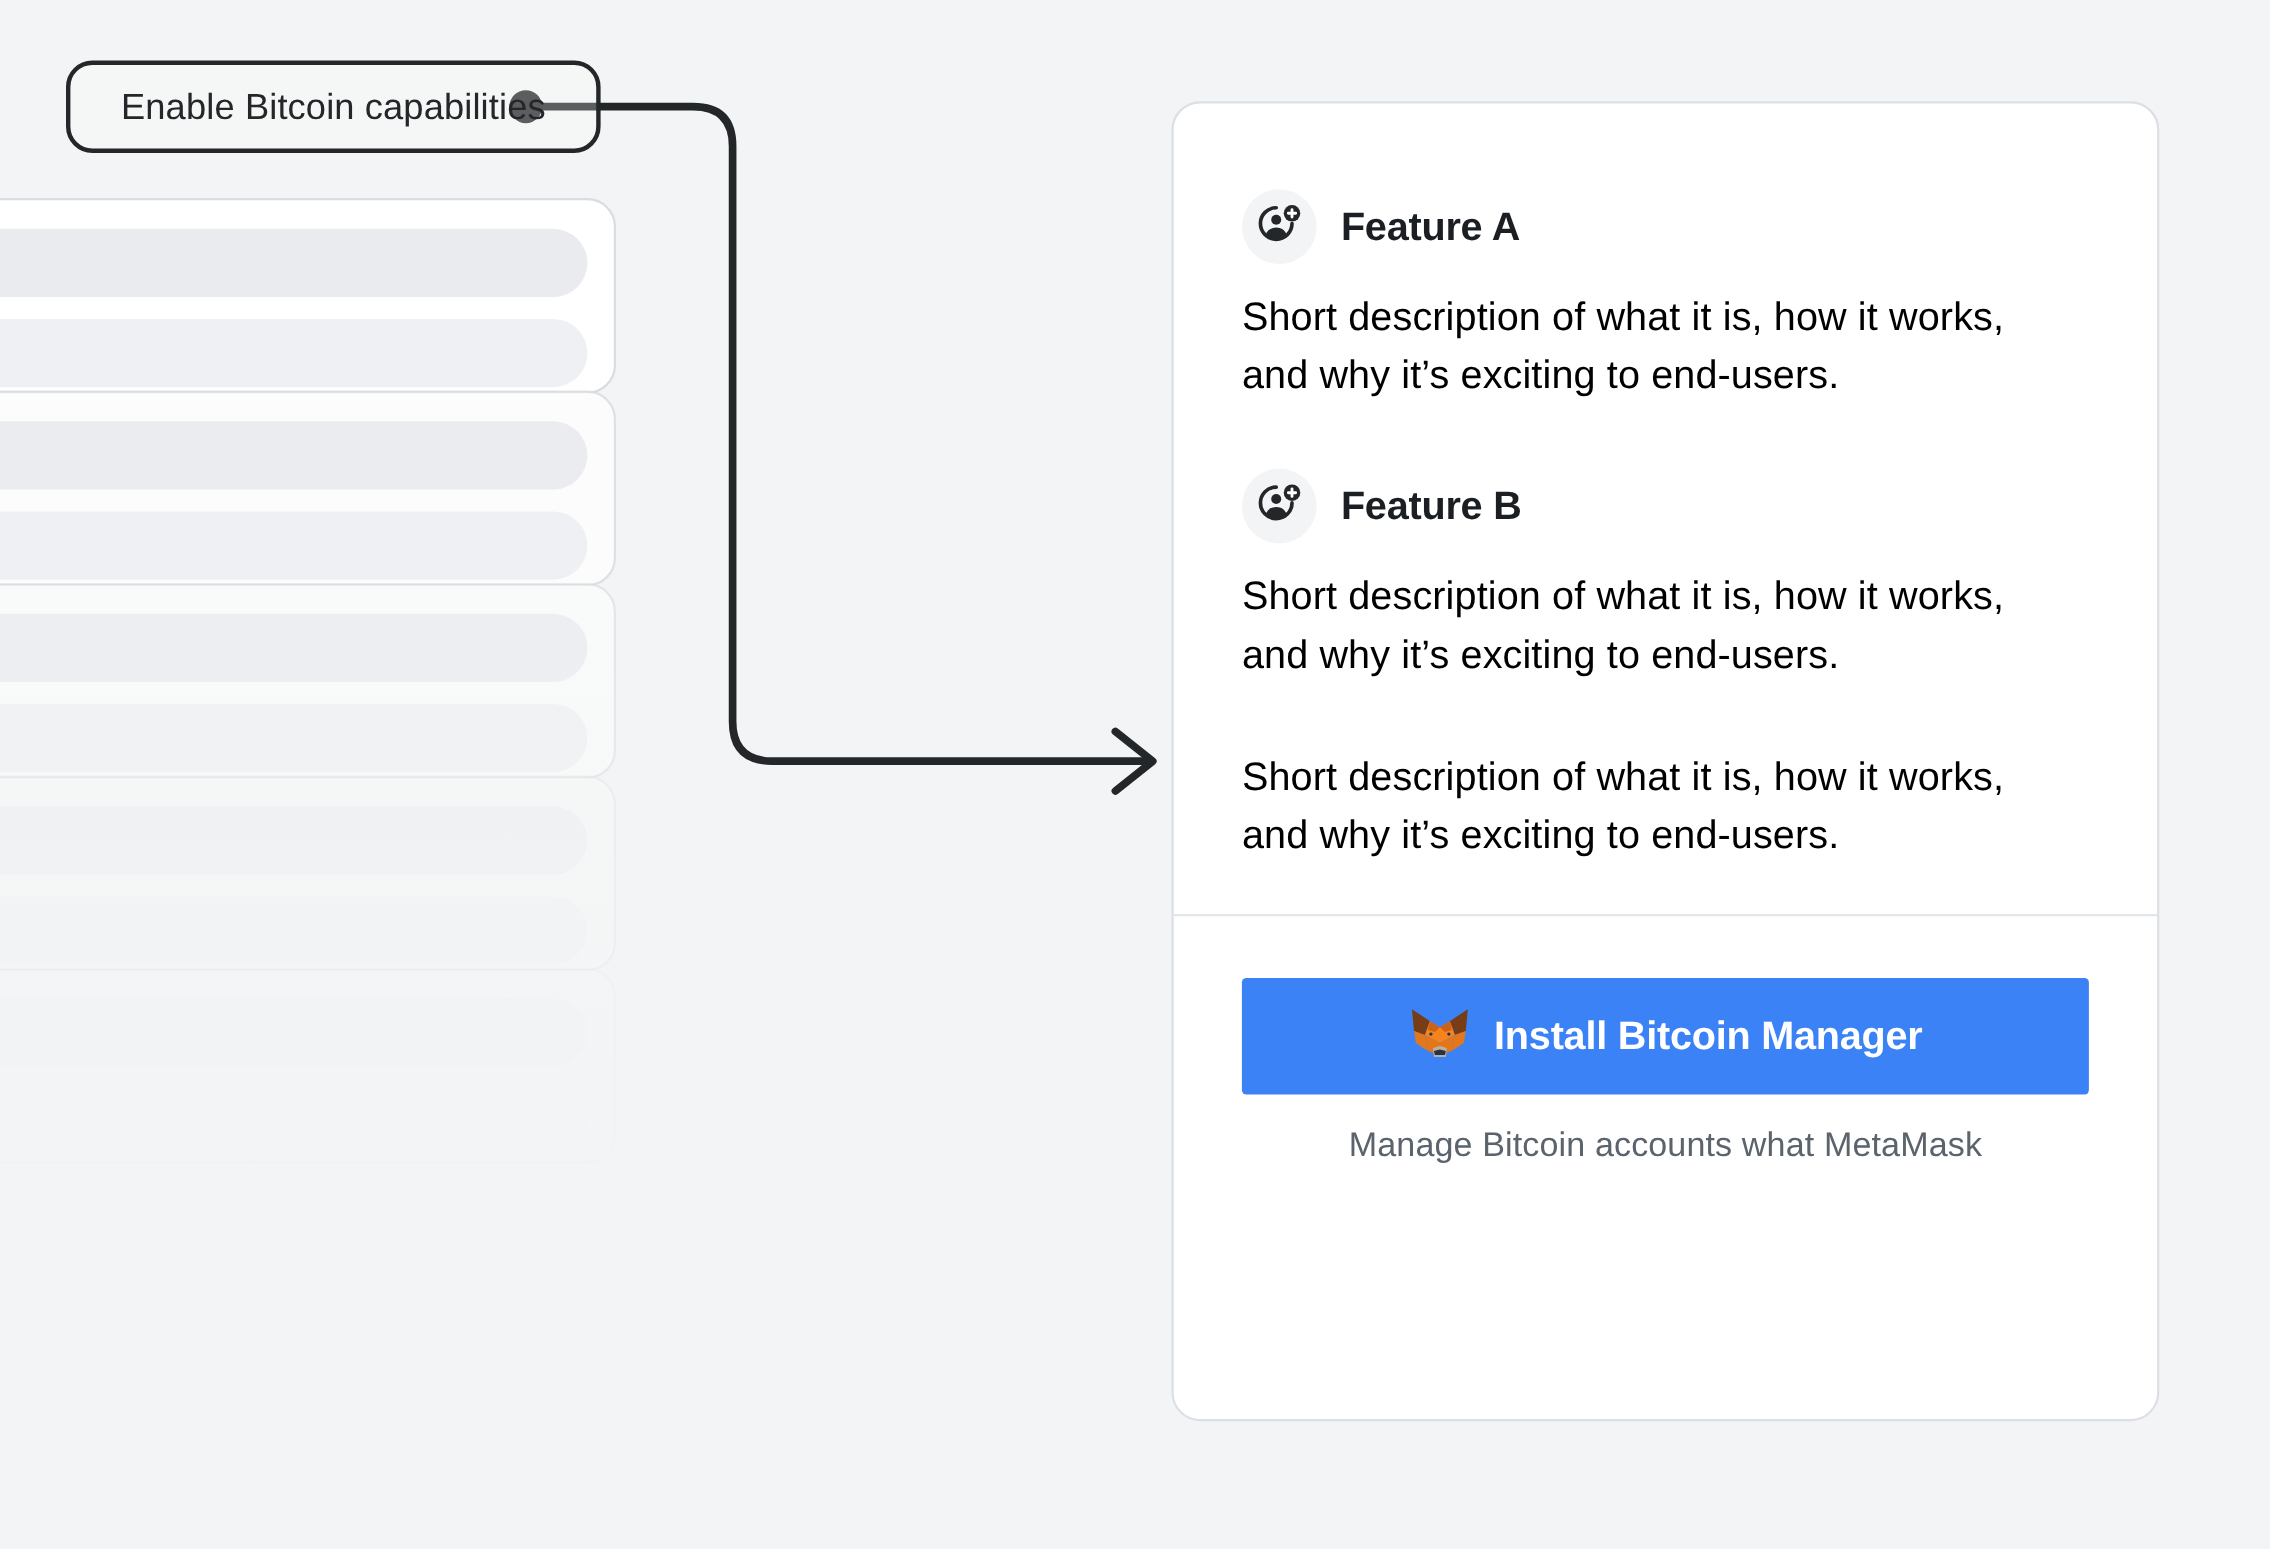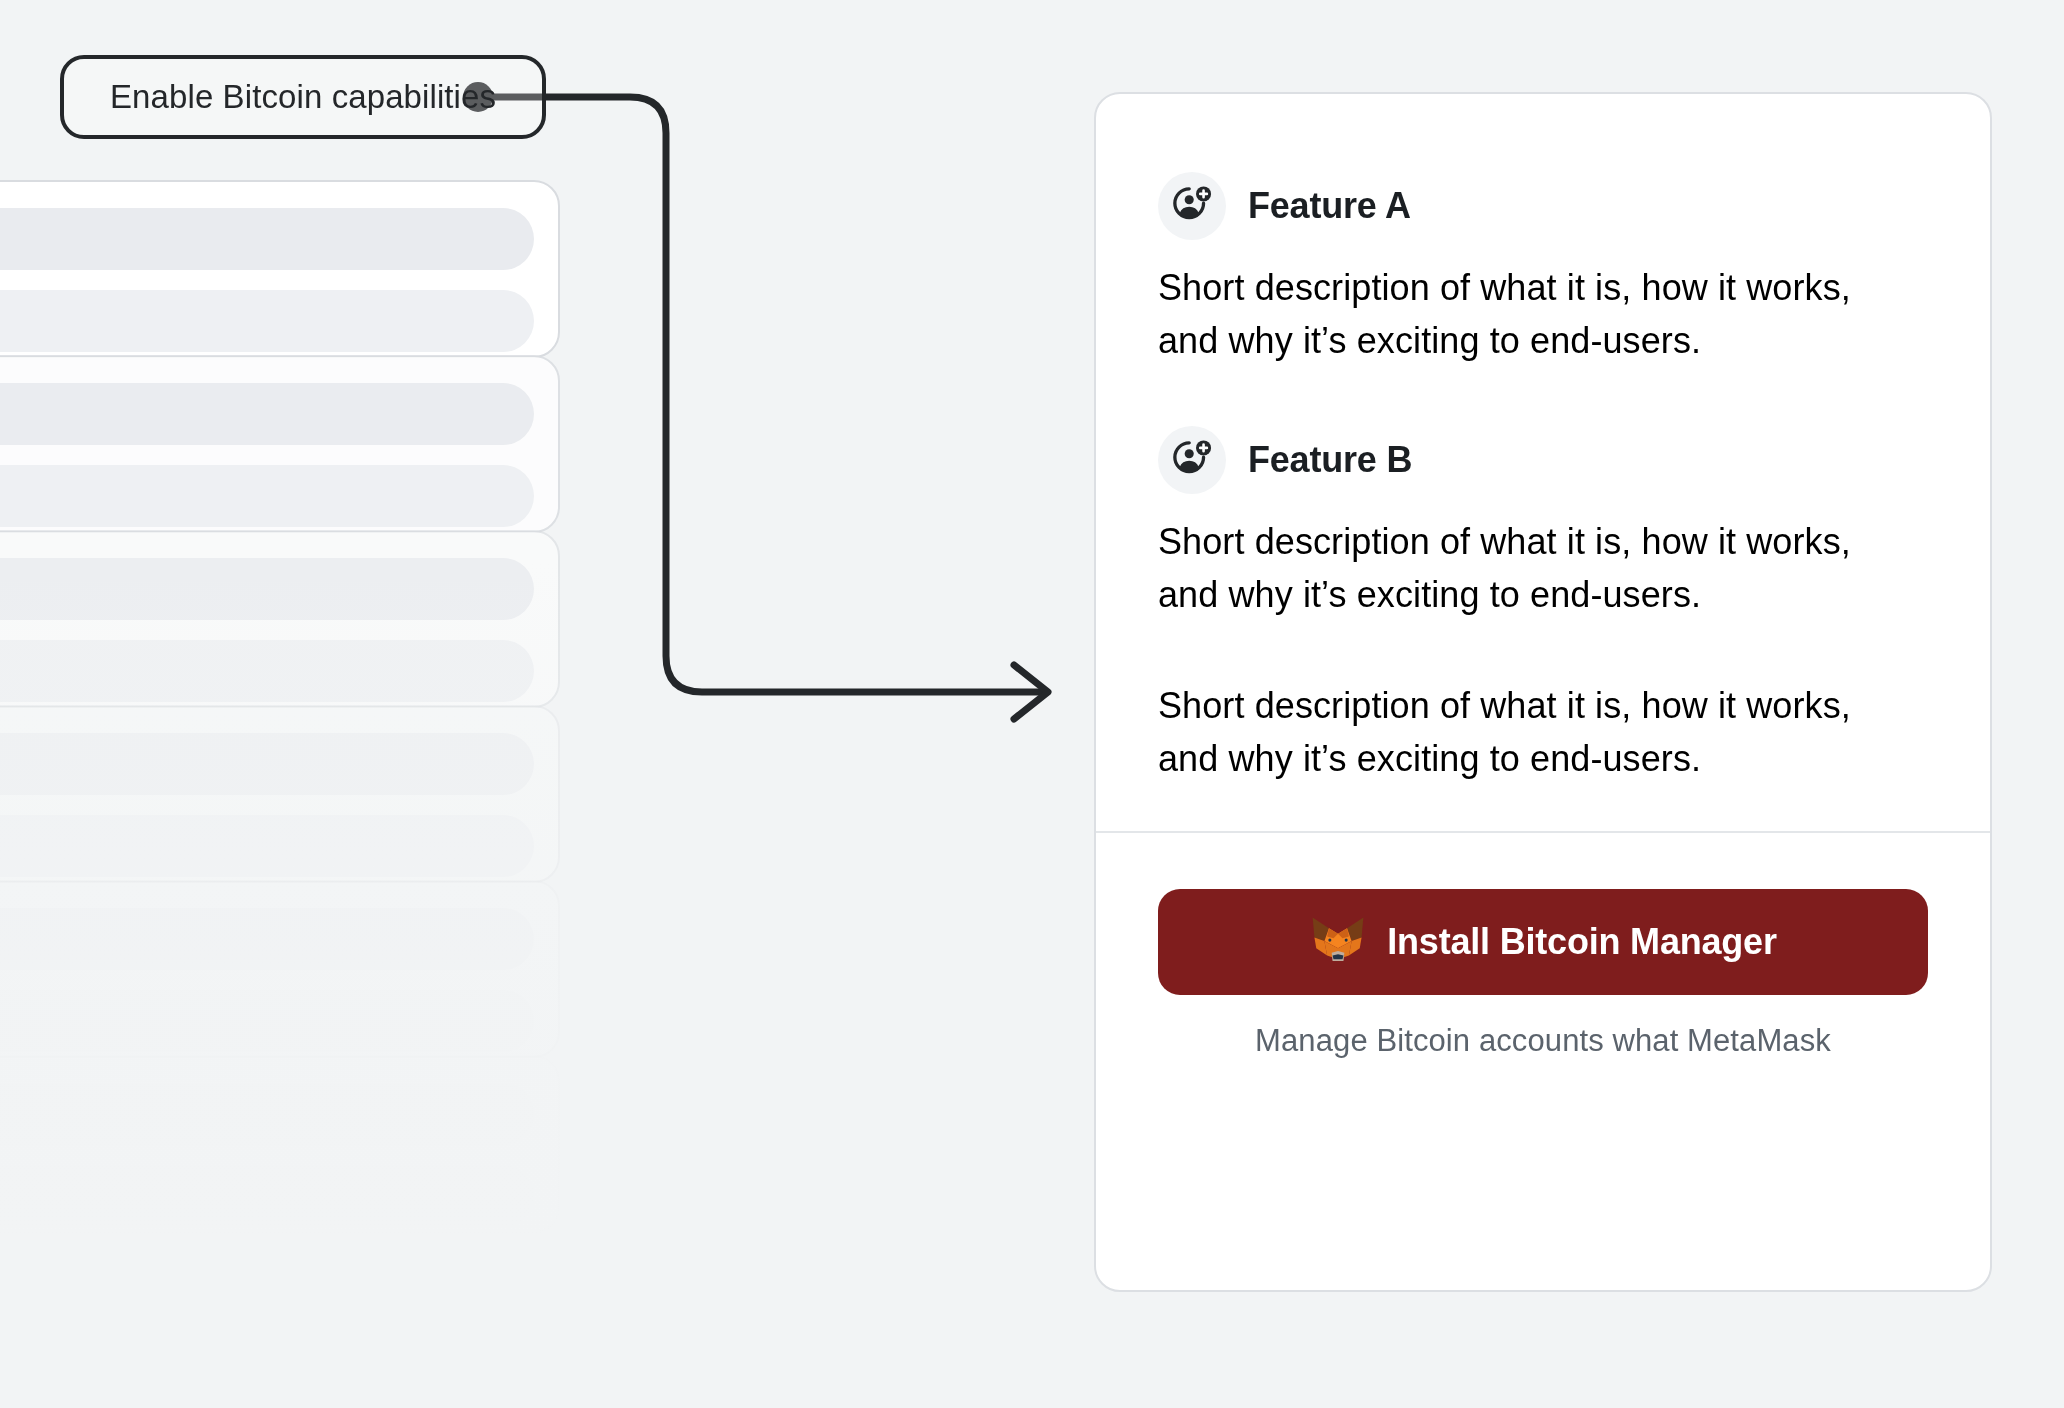--- a/index.html
+++ b/index.html
@@ -95,21 +95,20 @@
     left: 1065px;
     top: 92px;
     width: 898px;
     height: 1200px;
     background: #ffffff;
     border: 2px solid #dcdfe3;
     border-radius: 26px;
     box-sizing: border-box;
     display: flex;
     flex-direction: column;
-    margin-left: 29px;
   }
   .features-region {
     padding: 78px 62px 46px 62px;
     flex: none;
   }
   .feature-block { margin-bottom: 58px; }
   .feature-block:last-child { margin-bottom: 0; }
 
   .feature-head {
     display: flex;
@@ -146,23 +145,23 @@
     background: #e3e6e9;
     width: 100%;
   }
   .cta-region {
     padding: 56px 62px 0 62px;
     text-align: center;
   }
   .install-button {
     width: 100%;
     height: 106px;
-    background: #7f1d1d;
+    background: #3b82f6;
     border: none;
-    border-radius: 22px;
+    border-radius: 4px;
     display: flex;
     align-items: center;
     justify-content: center;
     gap: 20px;
     cursor: pointer;
     padding: 0;
   }
   .install-label {
     font-size: 36px;
     font-weight: bold;

